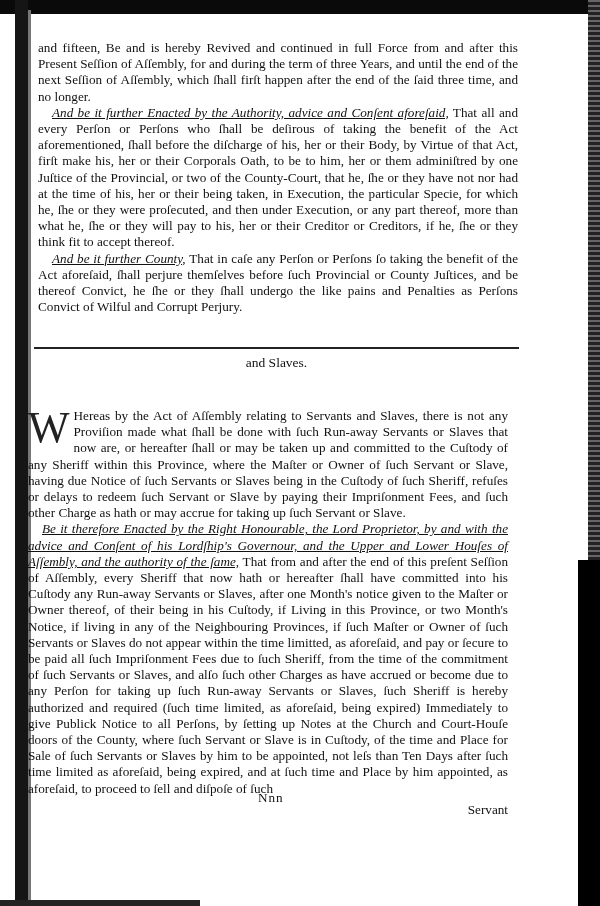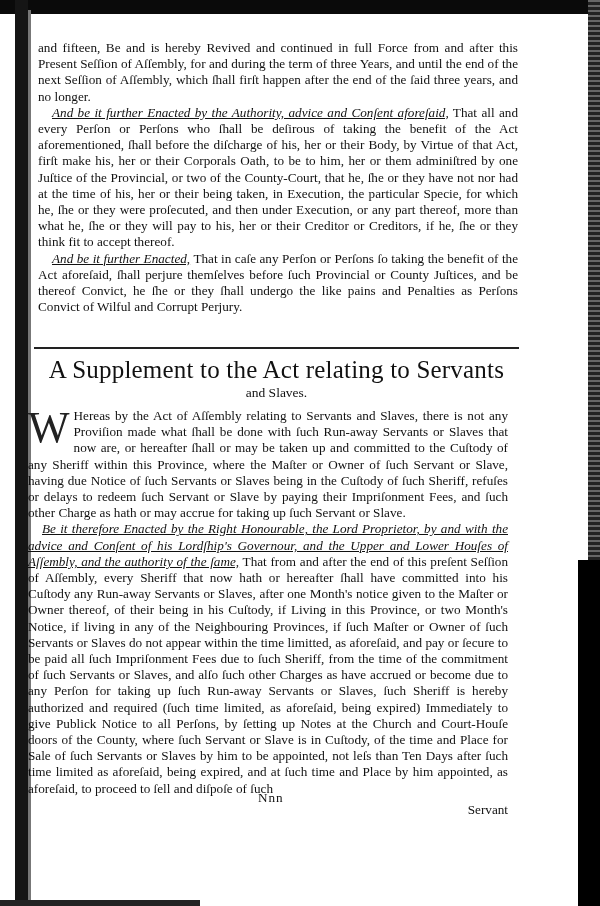--- a/index.html
+++ b/index.html
@@ -35,29 +35,28 @@
 <body>
 
 <div class="top-bar"></div>
 <div class="left-edge"></div>
 <div class="left-edge-shade"></div>
 <div class="right-edge"></div>
 <div class="right-black"></div>
 <div class="bottom-bar"></div>
 
 <div class="page">
-  <p><span>and fifteen, Be and is hereby Revived and continued in full Force from and after this Present Seſſion of Aſſembly, for and during the term of three Years, and until the end of the next Seſſion of Aſſembly, which ſhall firſt happen after the end of the ſaid three years, and no longer.</span></p>
+  <p><span>and fifteen, Be and is hereby Revived and continued in full Force from and after this Present Seſſion of Aſſembly, for and during the term of three Years, and until the end of the next Seſſion of Aſſembly, which ſhall firſt happen after the end of the ſaid three time, and no longer.</span></p>
   <p class="indent"><em>And be it further Enacted by the Authority, advice and Conſent aforeſaid,</em><span> That all and every Perſon or Perſons who ſhall be deſirous of taking the benefit of the Act aforementioned, ſhall before the diſcharge of his, her or their Body, by Virtue of that Act, firſt make his, her or their Corporals Oath, to be to him, her or them adminiſtred by one Juſtice of the Provincial, or two of the County-Court, that he, ſhe or they have not nor had at the time of his, her or their being taken, in Execution, the particular Specie, for which he, ſhe or they were proſecuted, and then under Execution, or any part thereof, more than what he, ſhe or they will pay to his, her or their Creditor or Creditors, if he, ſhe or they think fit to accept thereof.</span></p>
-  <p class="indent"><em>And be it further Enacted,</em><span> That in caſe any Perſon or Perſons ſo taking the benefit of the Act aforeſaid, ſhall perjure themſelves before ſuch Provincial or County Juſtices, and be thereof Convict, he ſhe or they ſhall undergo the like pains and Penalties as Perſons Convict of Wilful and Corrupt Perjury.</span></p>
+  <p class="indent"><em>And be it further County,</em><span> That in caſe any Perſon or Perſons ſo taking the benefit of the Act aforeſaid, ſhall perjure themſelves before ſuch Provincial or County Juſtices, and be thereof Convict, he ſhe or they ſhall undergo the like pains and Penalties as Perſons Convict of Wilful and Corrupt Perjury.</span></p>
 </div>
 
 <div class="rule"></div>
 
 <div class="title-block">
-  <div class="title">A Supplement to the Act relating to Servants</div>
   <div class="subtitle">and Slaves.</div>
 </div>
 
 <div class="body2">
   <p><span class="dropcap">W</span><span>Hereas by the Act of Aſſembly relating to Servants and Slaves, there is not any Proviſion made what ſhall be done with ſuch Run-away Servants or Slaves that now are, or hereafter ſhall or may be taken up and committed to the Cuſtody of any Sheriff within this Province, where the Maſter or Owner of ſuch Servant or Slave, having due Notice of ſuch Servants or Slaves being in the Cuſtody of ſuch Sheriff, refuſes or delays to redeem ſuch Servant or Slave by paying their Impriſonment Fees, and ſuch other Charge as hath or may accrue for taking up ſuch Servant or Slave.</span></p>
   <p class="indent"><em>Be it therefore Enacted by the Right Honourable, the Lord Proprietor, by and with the advice and Conſent of his Lordſhip's Governour, and the Upper and Lower Houſes of Aſſembly, and the authority of the ſame,</em><span> That from and after the end of this preſent Seſſion of Aſſembly, every Sheriff that now hath or hereafter ſhall have committed into his Cuſtody any Run-away Servants or Slaves, after one Month's notice given to the Maſter or Owner thereof, of their being in his Cuſtody, if Living in this Province, or two Month's Notice, if living in any of the Neighbouring Provinces, if ſuch Maſter or Owner of ſuch Servants or Slaves do not appear within the time limitted, as aforeſaid, and pay or ſecure to be paid all ſuch Impriſonment Fees due to ſuch Sheriff, from the time of the commitment of ſuch Servants or Slaves, and alſo ſuch other Charges as have accrued or become due to any Perſon for taking up ſuch Run-away Servants or Slaves, ſuch Sheriff is hereby authorized and required (ſuch time limited, as aforeſaid, being expired) Immediately to give Publick Notice to all Perſons, by ſetting up Notes at the Church and Court-Houſe doors of the County, where ſuch Servant or Slave is in Cuſtody, of the time and Place for Sale of ſuch Servants or Slaves by him to be appointed, not leſs than Ten Days after ſuch time limited as aforeſaid, being expired, and at ſuch time and Place by him appointed, as aforeſaid, to proceed to ſell and diſpoſe of ſuch</span></p>
 </div>
 
 <div class="foot">
   <span class="signature">Nnn</span>

